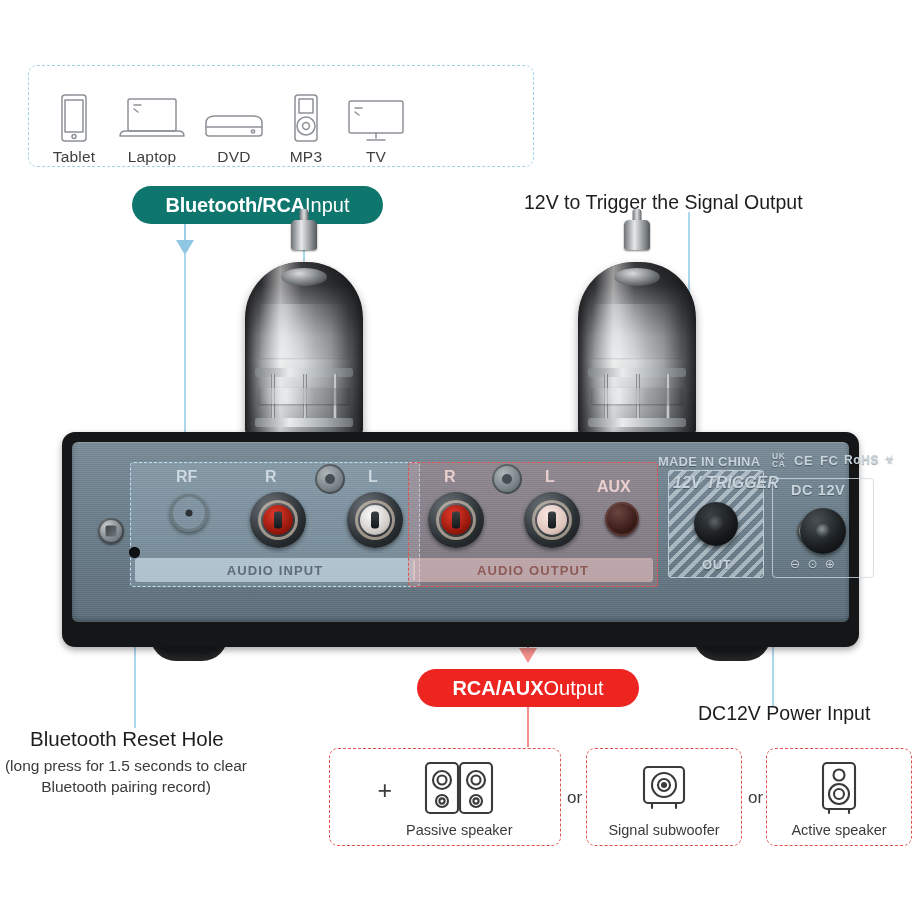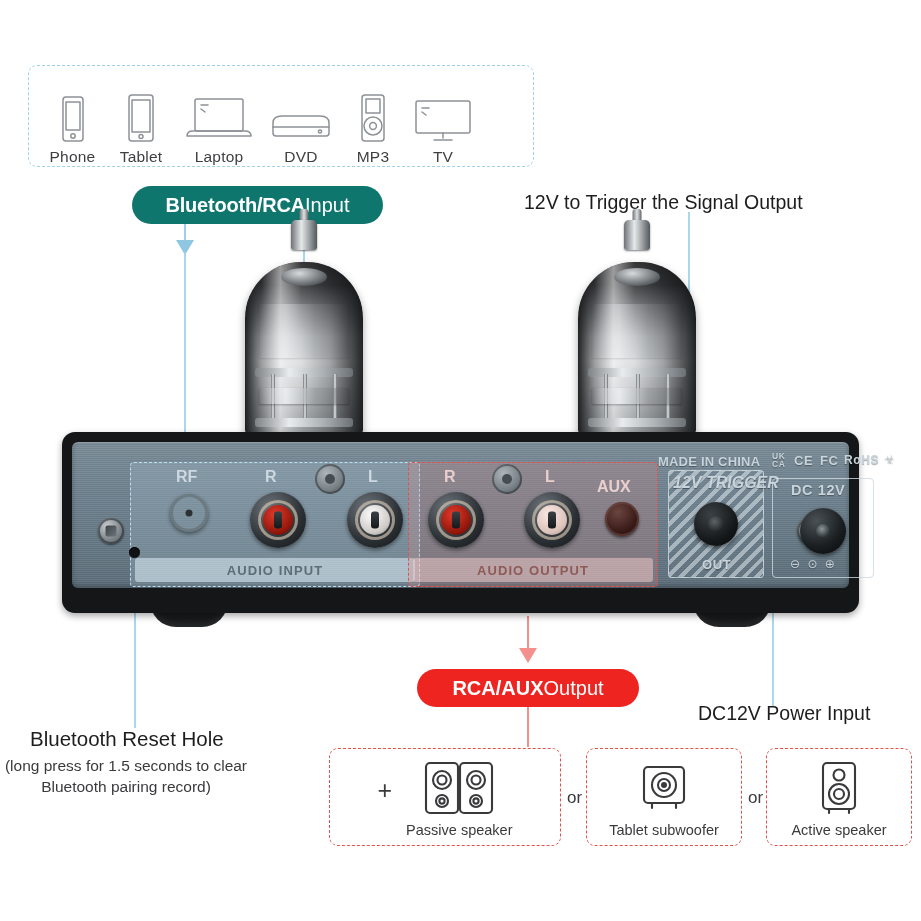--- a/index.html
+++ b/index.html
@@ -32,21 +32,21 @@
   #lbl-reset{left:30px;top:727px;font-size:20.5px;}
   #lbl-reset-sub{left:-4px;top:755px;font-size:15.5px;color:#3a3a3d;
                  line-height:21px;text-align:center;width:260px;}
 
   
   .ln{background:#9dcfe8;}
   .vln{width:2px;}
   .redln{background:#f3908c;}
 
   
-  #amp{left:62px;top:432px;width:797px;height:181px;}
+  #amp{left:62px;top:432px;width:797px;height:215px;}
   #amp-shell{position:absolute;inset:0;background:#141618;border-radius:13px;
      box-shadow:0 3px 7px rgba(0,0,0,.35);}
   #amp-face{position:absolute;left:10px;top:10px;right:10px;bottom:25px;
      border-radius:6px;
      background:
        repeating-linear-gradient(0deg,rgba(255,255,255,.045) 0 1px,rgba(0,0,0,.05) 1px 2px),
        linear-gradient(180deg,#7b8d99 0%,#6d808d 45%,#5e707c 100%);
      box-shadow:inset 0 1px 0 rgba(255,255,255,.22), inset 0 -2px 5px rgba(0,0,0,.3);}
   .foot{position:absolute;bottom:-14px;width:78px;height:30px;background:#17191b;
      border-radius:0 0 26px 26px;box-shadow:inset 0 -4px 6px rgba(255,255,255,.07);}
@@ -160,30 +160,20 @@
   .es{stroke:#3a3a3d;fill:none;stroke-width:2.1;stroke-linejoin:round;stroke-linecap:round;}
   .plus{font-size:25px;color:#3a3a3d;align-self:center;margin-bottom:18px;}
   .orword{position:absolute;font-size:17px;color:#3a3a3d;}
 </style>
 </head>
 <body>
 
 <div class="abs" id="devices">
   <div id="devices-row">
 
-    <div class="dev" style="width:67px">
-      <div class="glyph">
-        <svg width="30" height="48" viewBox="0 0 30 48">
-            <rect class="s" x="5" y="2" width="20" height="44" rx="3"></rect>
-            <rect class="s" x="8" y="7" width="14" height="28"></rect>
-            <circle class="s" cx="15" cy="41" r="2.2"></circle>
-          </svg>
-      </div>
-      <div class="cap">Phone</div>
-    </div>
 
     <div class="dev" style="width:70px">
       <div class="glyph">
         <svg width="34" height="50" viewBox="0 0 34 50">
             <rect class="s" x="5" y="2" width="24" height="46" rx="3"></rect>
             <rect class="s" x="8" y="7" width="18" height="32"></rect>
             <circle class="s" cx="17" cy="43.5" r="2"></circle>
           </svg>
       </div>
       <div class="cap">Tablet</div>
@@ -409,21 +399,21 @@
     <div class="eq-item">
       <div class="g">
         <svg width="54" height="50" viewBox="0 0 54 50">
             <rect class="es" x="7" y="4" width="40" height="36" rx="4"></rect>
             <circle class="es" cx="27" cy="22" r="12"></circle>
             <circle class="es" cx="27" cy="22" r="6"></circle>
             <circle cx="27" cy="22" r="3" fill="#3a3a3d"></circle>
             <path class="es" d="M15 40v5 M39 40v5"></path>
           </svg>
       </div>
-      <div class="cap">Tablet subwoofer</div>
+      <div class="cap">Signal subwoofer</div>
     </div>
   </div>
 </div>
 
 <div class="orword" style="left:748px;top:788px;">or</div>
 
 <div class="abs eqbox" style="left:766px;top:748px;width:146px;height:98px;">
   <div class="eq-inner">
     <div class="eq-item">
       <div class="g">

